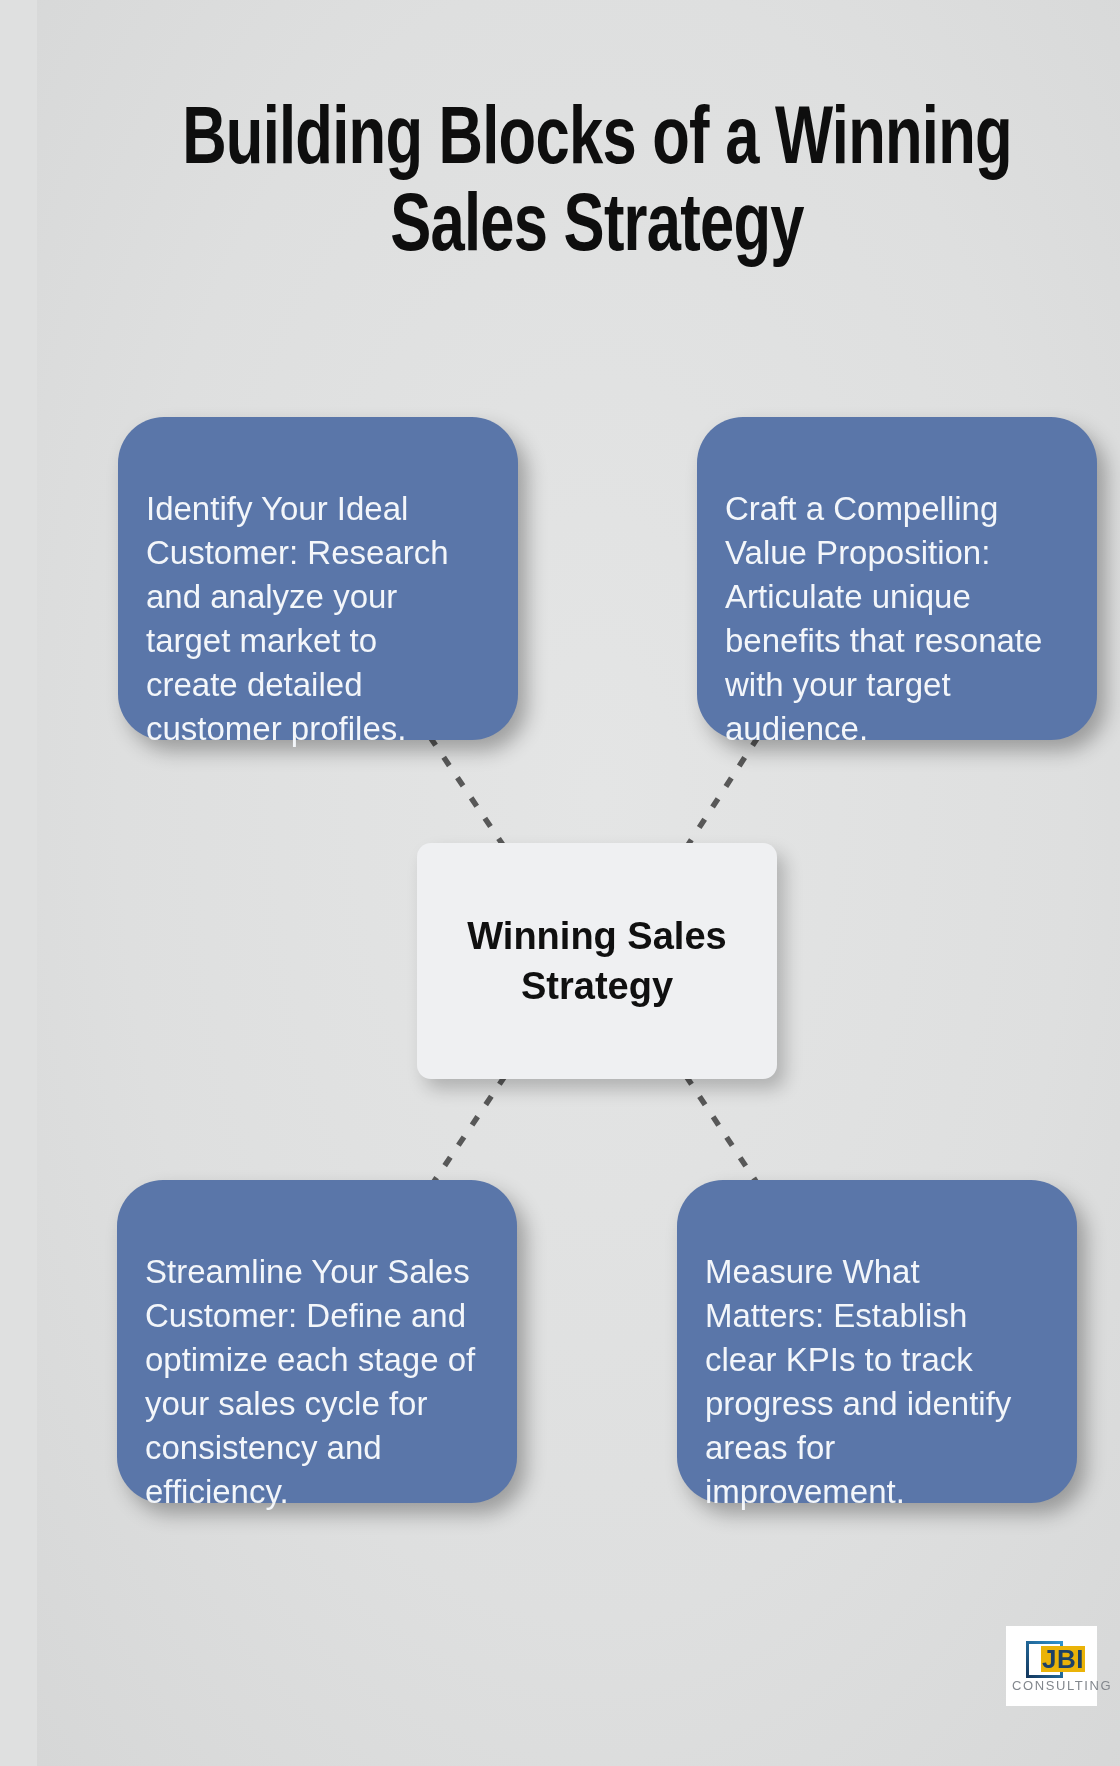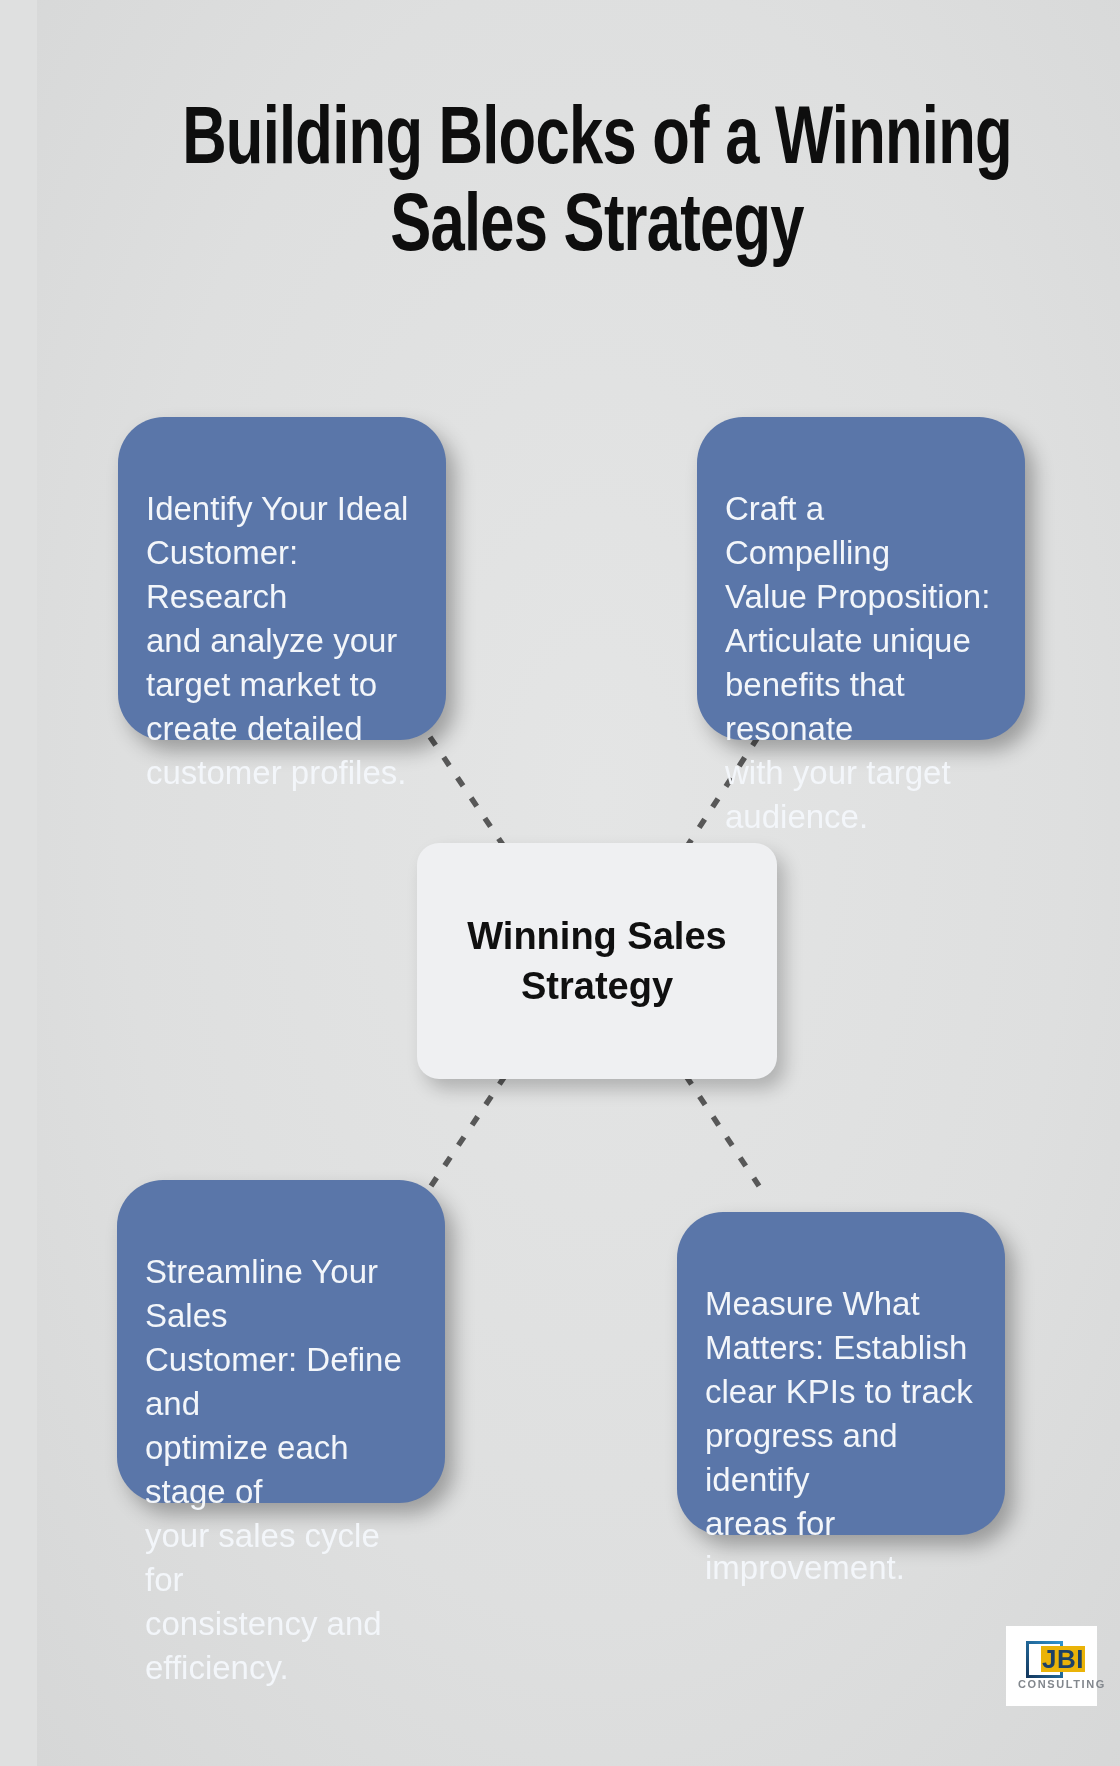--- a/index.html
+++ b/index.html
@@ -34,45 +34,45 @@
     transform-origin: 50% 0;
   }
   .connectors {
     position: absolute;
     left: 0; top: 0;
     width: 1120px;
     height: 1766px;
   }
   .node {
     position: absolute;
-    width: 328px;
+    width: 400px;
     height: 323px;
     box-sizing: border-box;
     padding: 26px 28px;
     background: #5a76a9;
     border-radius: 46px;
     box-shadow: 9px 11px 20px rgba(0,0,0,0.30);
     color: #f3f6fa;
     font-size: 33px;
     line-height: 1.335;
     white-space: pre-line;
   }
   .node p, .center-node p { margin: 0; white-space: pre-line; }
   .node-tl { left: 81px;  top: 417px; }
   .node-tr { left: 660px; top: 417px; }
   .node-bl { left: 80px;  top: 1180px; }
-  .node-br { left: 640px; top: 1212px; }
+  .node-br { left: 640px; top: 1180px; }
   .center-node {
     position: absolute;
     left: 380px;
     top: 843px;
     width: 360px;
     height: 236px;
     background: #eff0f2;
-    border-radius: 22px;
+    border-radius: 14px;
     box-shadow: 8px 10px 18px rgba(0,0,0,0.22);
     display: flex;
     align-items: center;
     justify-content: center;
     text-align: center;
     color: #101010;
     font-weight: 700;
     font-size: 38px;
     line-height: 1.32;
   }
@@ -96,26 +96,26 @@
     font-weight: 700;
     font-size: 26px;
     line-height: 1;
     letter-spacing: 0.5px;
     color: #1d4166;
     background: #eab308;
     padding: 0 1px;
   }
   .logo-subtitle {
     position: absolute;
-    left: 12px;
+    left: 6px;
     top: 52px;
-    font-size: 11px;
+    font-size: 13px;
     letter-spacing: 1.6px;
     color: #82878d;
-    font-weight: 700;
+    font-weight: 400;
   }
 </style>
 </head>
 <body>
 
 <div class="canvas">
 
   <h1 class="title">Building Blocks of a Winning
 Sales Strategy</h1>
 

